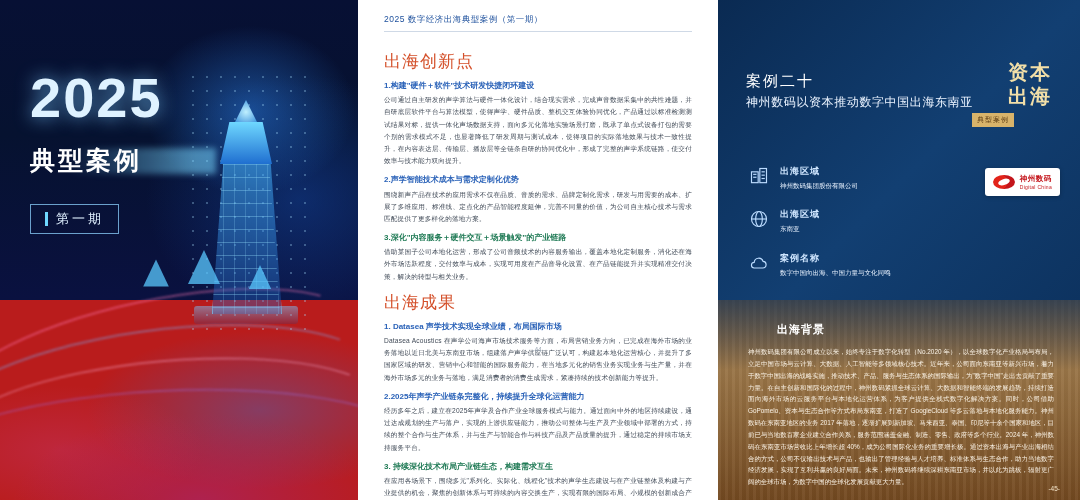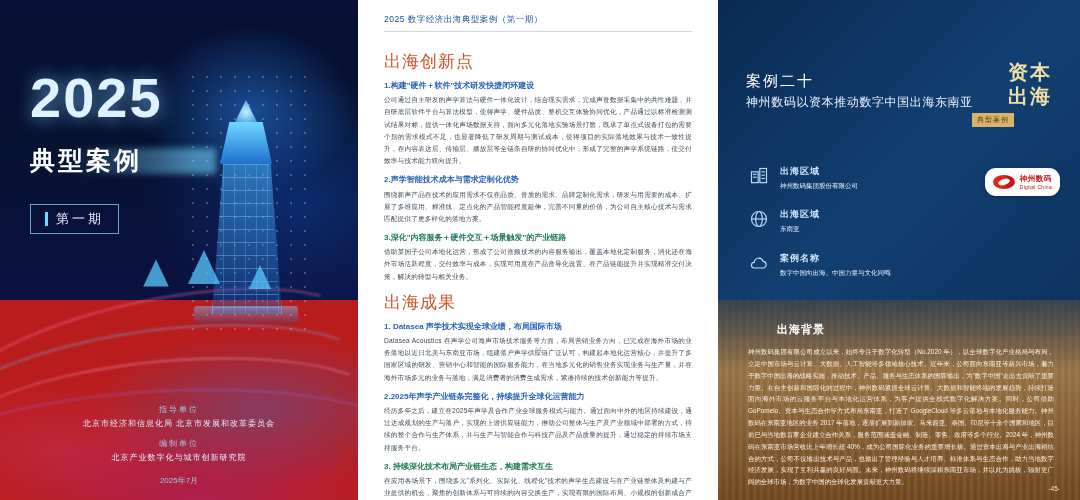--- a/index.html
+++ b/index.html
@@ -113,21 +113,21 @@
     background:
       linear-gradient(180deg, rgba(15,50,90,.75) 0%, rgba(20,60,100,.25) 35%, rgba(0,0,0,.18) 100%),
       repeating-linear-gradient(90deg, rgba(255,255,255,.05) 0 3px, rgba(0,0,0,.05) 3px 7px);}
   .cp-head{position:absolute;left:28px;top:72px;color:#fff;}
   .case-no{font-size:15px;font-weight:normal;letter-spacing:2px;}
   .case-title{margin-top:3px;font-size:12px;letter-spacing:.6px;color:#eaf3ff;}
   .badge{position:absolute;right:22px;top:60px;width:86px;text-align:left;}
   .badge .big{font-size:20px;font-weight:bold;color:#f2dfa8;letter-spacing:2px;line-height:1.2;margin-left:36px;}
   .badge .strip{margin-top:4px;background:#d8b36a;color:#5b3b12;font-size:7px;padding:2px 5px;letter-spacing:1px;display:inline-block;}
 
-  .cp-logo{position:absolute;right:20px;top:168px;background:#fff;border-radius:11px;padding:6px 8px;display:flex;align-items:center;gap:5px;box-shadow:0 1px 4px rgba(0,0,0,.25);}
+  .cp-logo{position:absolute;right:20px;top:168px;background:#fff;border-radius:3px;padding:6px 8px;display:flex;align-items:center;gap:5px;box-shadow:0 1px 4px rgba(0,0,0,.25);}
   .cp-logo .mark{width:22px;height:14px;background:radial-gradient(circle at 30% 50%, #e2231a 0 45%, #c4161c 46% 100%);
     border-radius:11px/7px;position:relative;}
   .cp-logo .mark::after{content:"";position:absolute;left:5px;top:4px;width:12px;height:6px;background:#fff;border-radius:6px/3px;transform:rotate(-18deg);}
   .cp-logo .txt .cn{font-size:7.5px;color:#c4161c;font-weight:bold;letter-spacing:.5px;}
   .cp-logo .txt .en{font-size:5px;color:#c4161c;letter-spacing:.3px;}
 
   .info-list{position:absolute;left:30px;top:165px;width:230px;}
   .info-item{display:flex;align-items:flex-start;gap:10px;margin-bottom:17px;}
   .info-ico{flex:0 0 22px;height:22px;display:flex;align-items:center;justify-content:center;}
   .info-ico svg{width:20px;height:20px;}
@@ -171,27 +171,20 @@
       <div class="cover-year">2025</div>
       <div class="cover-title">
         <div>典型案例</div>
       </div>
       <div class="cover-issue">
         <span class="bar"></span>
         <span>第一期</span>
       </div>
     </div>
 
-    <div class="cover-foot">
-      <div class="cf-label">指导单位</div>
-      <div class="cf-line">北京市经济和信息化局    北京市发展和改革委员会</div>
-      <div class="cf-label">编制单位</div>
-      <div class="cf-line">北京产业数字化与城市创新研究院</div>
-      <div class="cf-date">2025年7月</div>
-    </div>
   </div>
 
   <div class="textpage">
     <div class="tp-header">
       <div class="hd">2025 数字经济出海典型案例（第一期）</div>
       <div class="rule"></div>
     </div>
     <div class="tp-body">
 
       <div>

